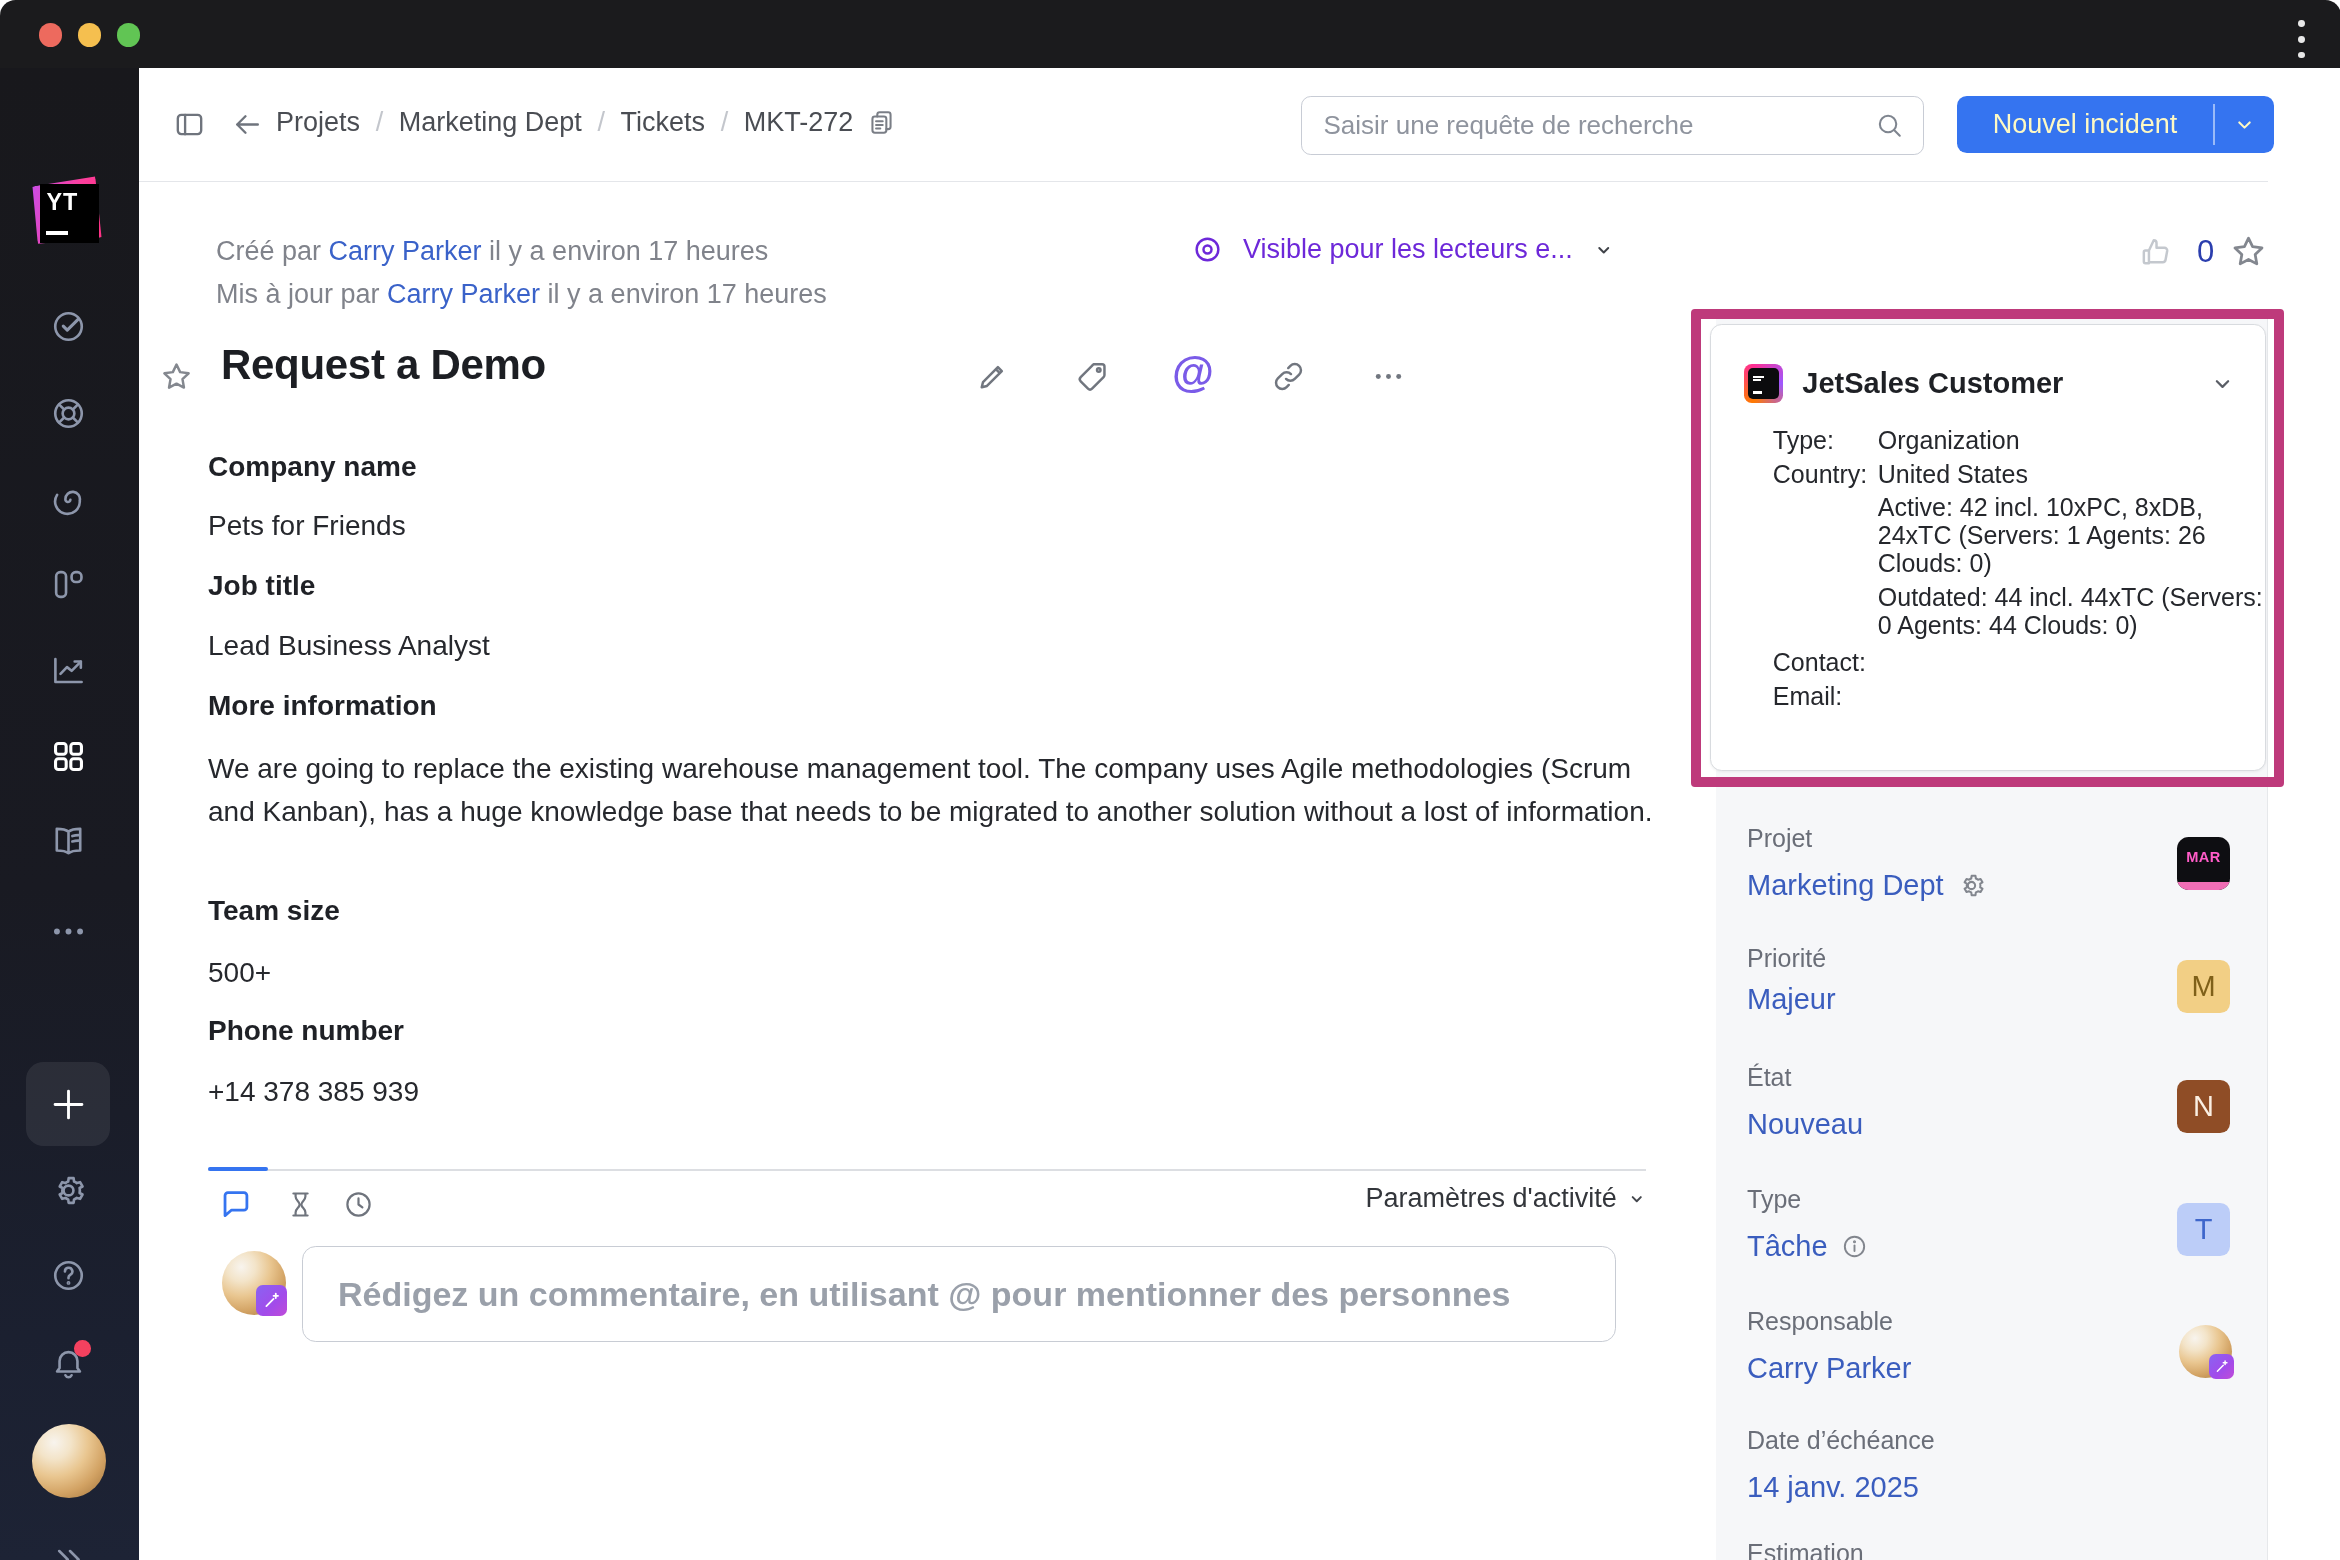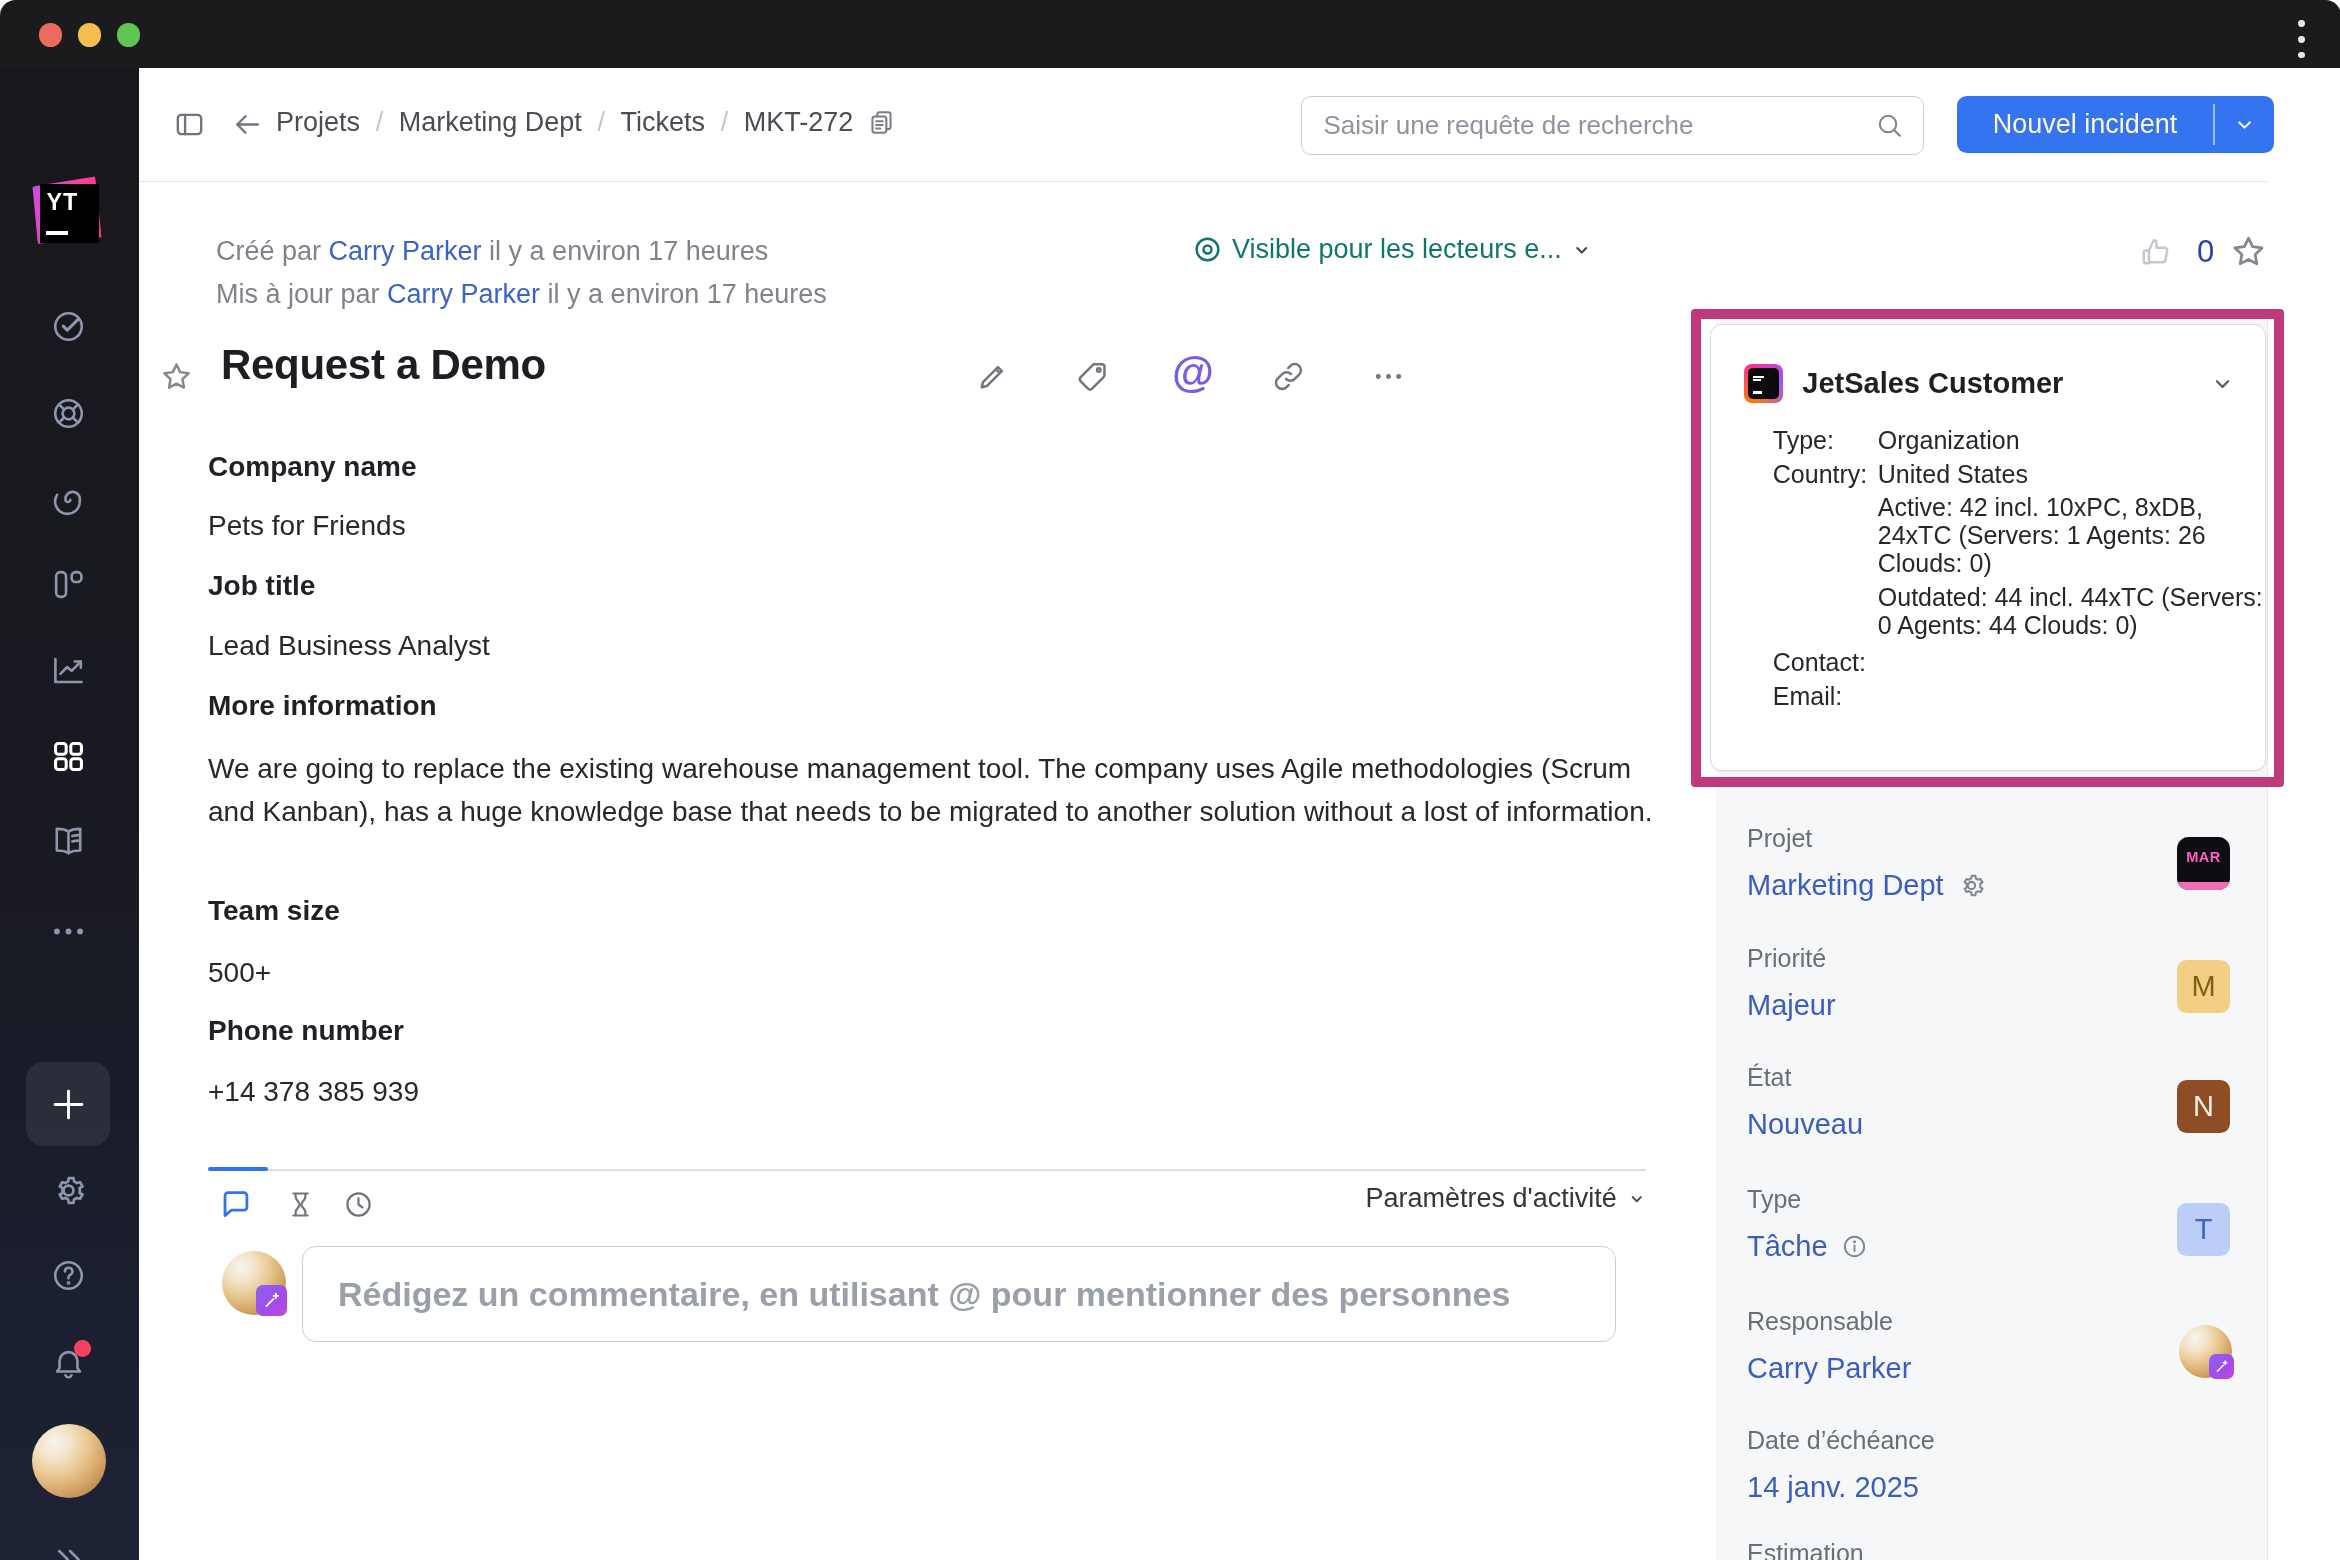--- a/index.html
+++ b/index.html
@@ -37,21 +37,21 @@
   .search input{flex:1;border:0;outline:0;background:transparent;font-family:inherit;font-size:26px;color:#2B2D31;padding:0 0 0 21.5px;}
   .search input::placeholder{color:#8F949E;}
   .btn-new{left:1818px;top:28px;width:317px;height:57px;background:#3574F0;border-radius:9.8px;display:flex;color:#fef9c3;}
   .btn-new .lbl{width:256px;display:flex;align-items:center;justify-content:center;font-size:27px;font-weight:500;}
   .btn-new .div{width:1.5px;background:rgba(255,255,255,.5);margin:7.8px 0;}
   .btn-new .chev{flex:1;display:flex;align-items:center;justify-content:center;}
 
   
   .metaline{font-size:27px;color:#80838B;margin-left:8px;}
   .metaline a{color:#3A62C9;text-decoration:none;}
-  .vis{color:#0f766e;font-size:27px;display:flex;align-items:center;gap:9px;}
+  .vis{color:#6d28d9;font-size:27px;display:flex;align-items:center;gap:20px;}
   .h1{font-size:42px;font-weight:700;color:#1C1E23;letter-spacing:-0.3px;}
   .flabel{font-size:28px;font-weight:700;color:#1F2126;}
   .fvalue{font-size:28px;color:#26282D;}
   .para{width:1461px;line-height:43px;}
   .tabbar-line{left:208px;top:1169px;width:1438px;height:1.5px;background:#DCDEE2;}
   .tabind{left:208px;top:1167px;width:60px;height:3.9px;background:#3574F0;border-radius:2px;}
   .settings-act{font-size:27px;color:#33363B;display:flex;align-items:center;gap:9.8px;}
   .cinput{left:302px;top:1246px;width:1312px;height:94px;border:1.5px solid #C8CCD4;border-radius:13.7px;background:#fff;display:flex;align-items:center;}
   .cinput input{flex:1;border:0;outline:0;background:transparent;font-family:inherit;font-size:34px;color:#2B2D31;padding:0 29px 0 35px;font-weight:bold;}
   .cinput input::placeholder{color:#9AA0AA;}
@@ -365,21 +365,21 @@
         </span>
       </div>
     </div>
     <div class="abs" style="left:461px;top:528px;width:53px;height:53px;border-radius:11.7px;background:#0E0E12;overflow:hidden">
       <div style="color:#FF5CC8;font-size:14.6px;font-weight:700;letter-spacing:0.5px;text-align:center;margin-top:11.7px">MAR</div>
       <div style="position:absolute;left:0;bottom:0;width:100%;height:7.8px;background:#F06EB5"></div>
     </div>
 
     <div class="abs fieldgroup" style="top:635px">
       <div class="plabel">Priorité</div>
-      <div class="pvalue" style="margin-top:16px">
+      <div class="pvalue" style="margin-top:10px">
           <span>Majeur</span>
         </div>
     </div>
     <div class="abs badge" style="left:461px;top:651px;background:#F2CF85;color:#7F6019">M</div>
 
     <div class="abs fieldgroup" style="top:754px">
       <div class="plabel">État</div>
       <div class="pvalue" style="margin-top:15.6px">
           <span>Nouveau</span>
         </div>

